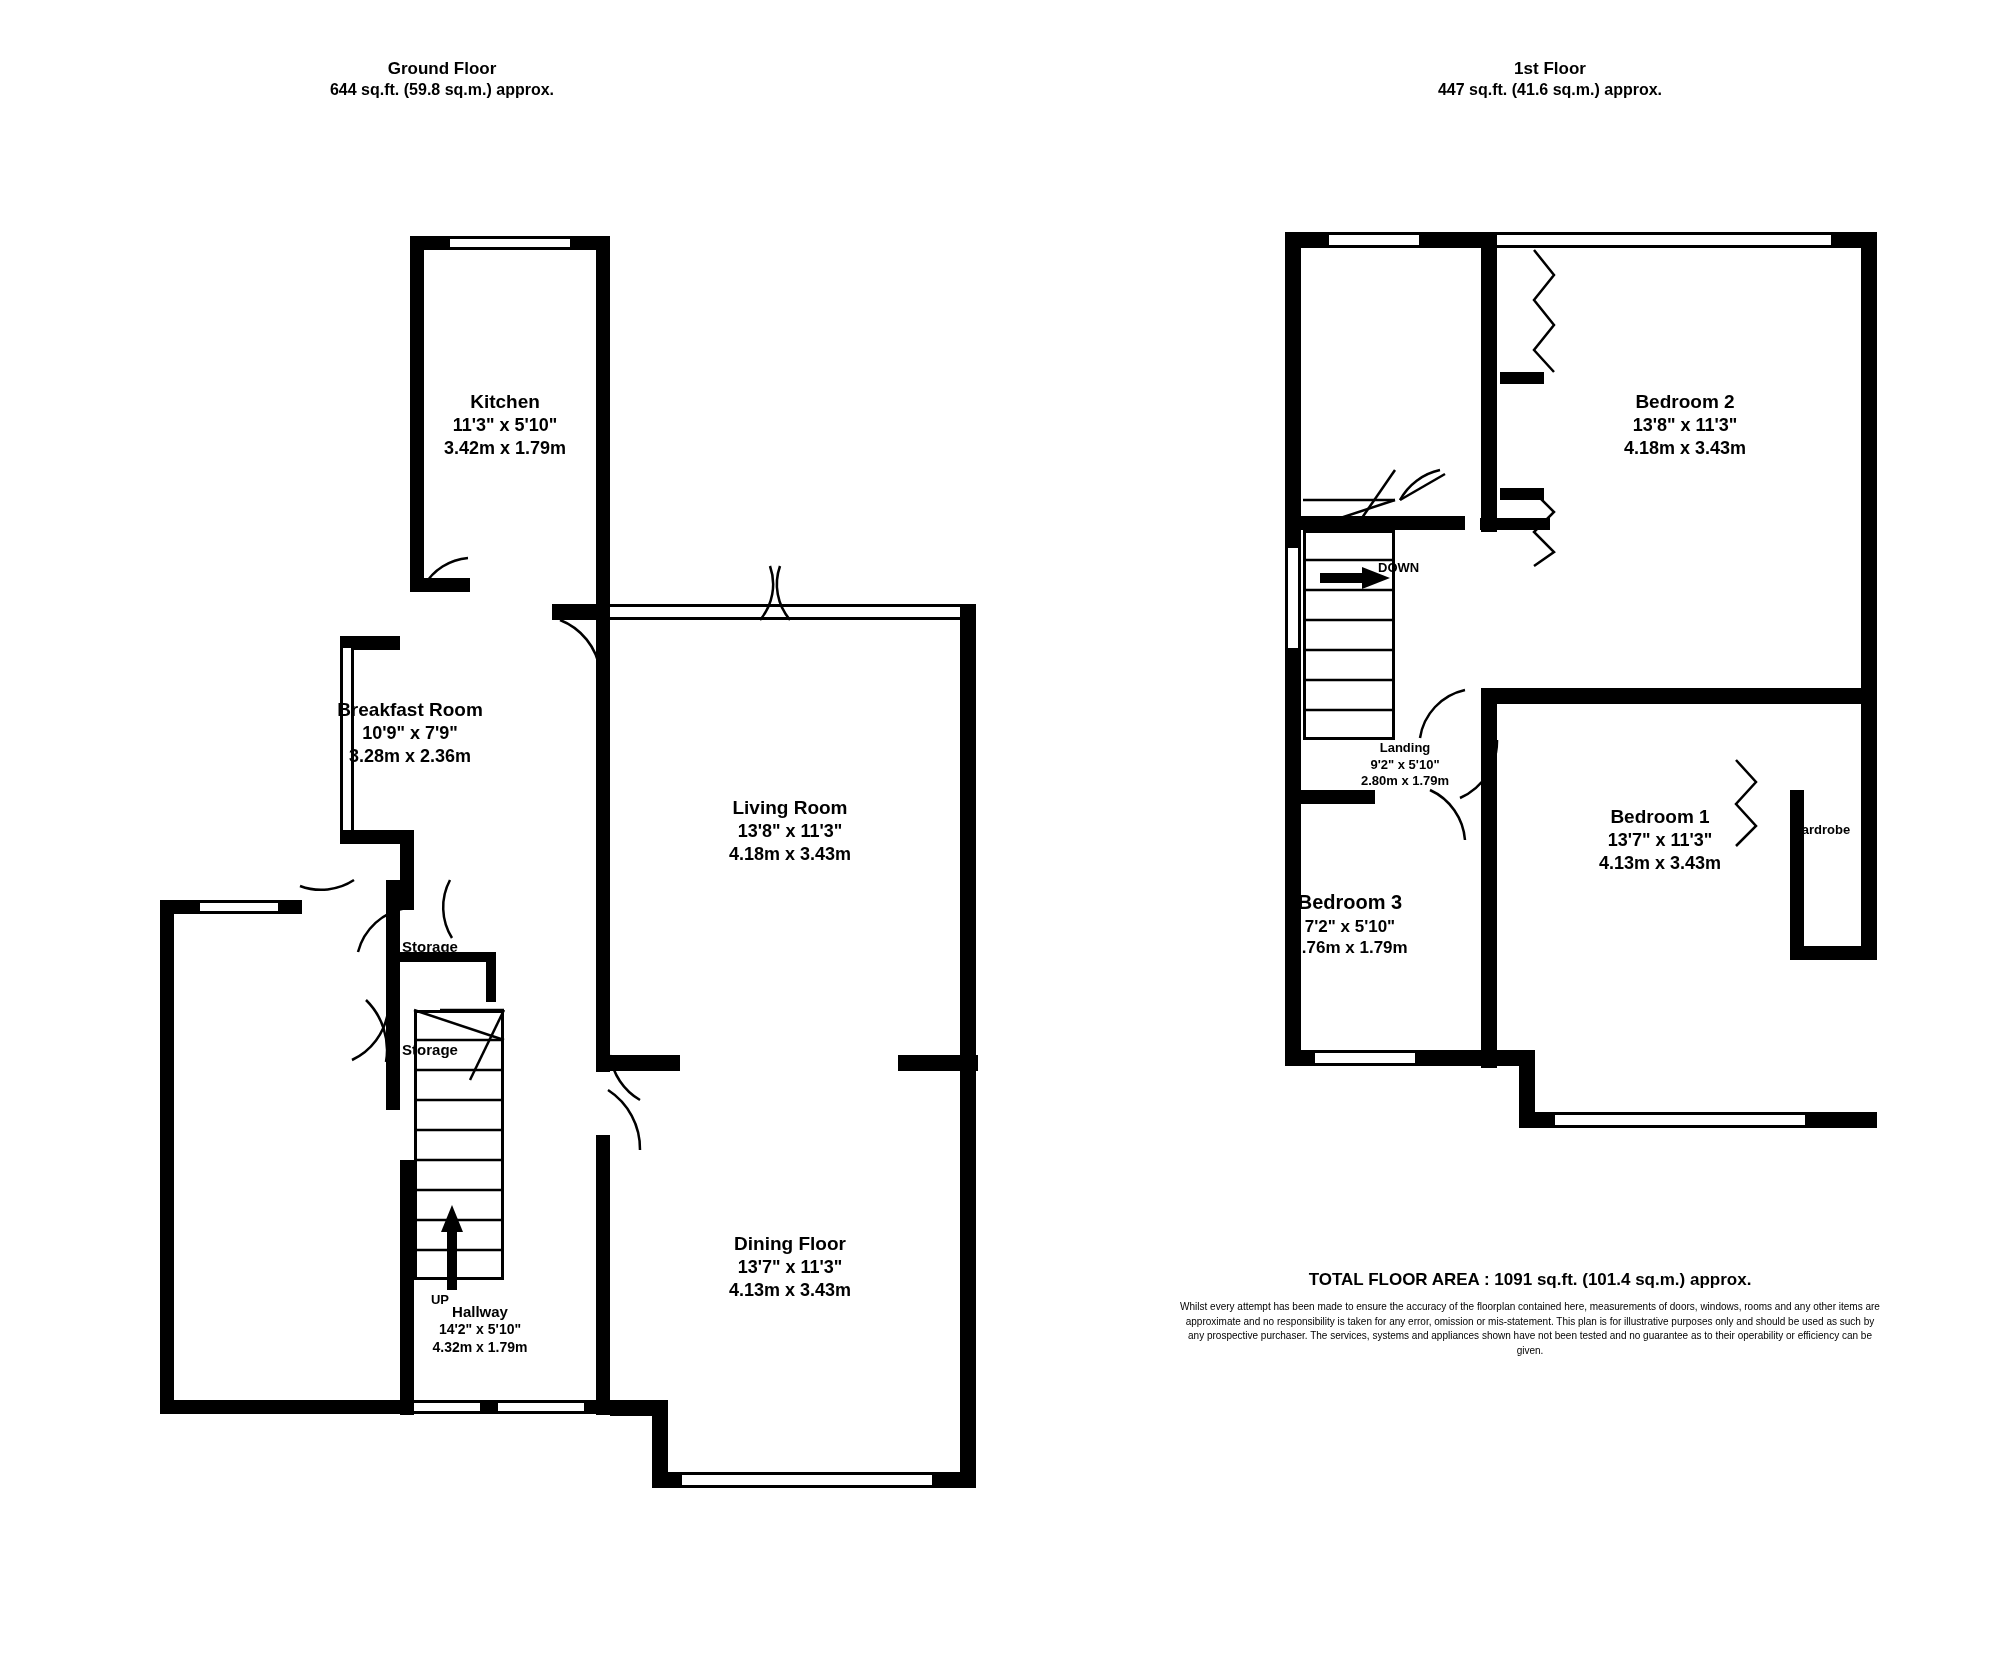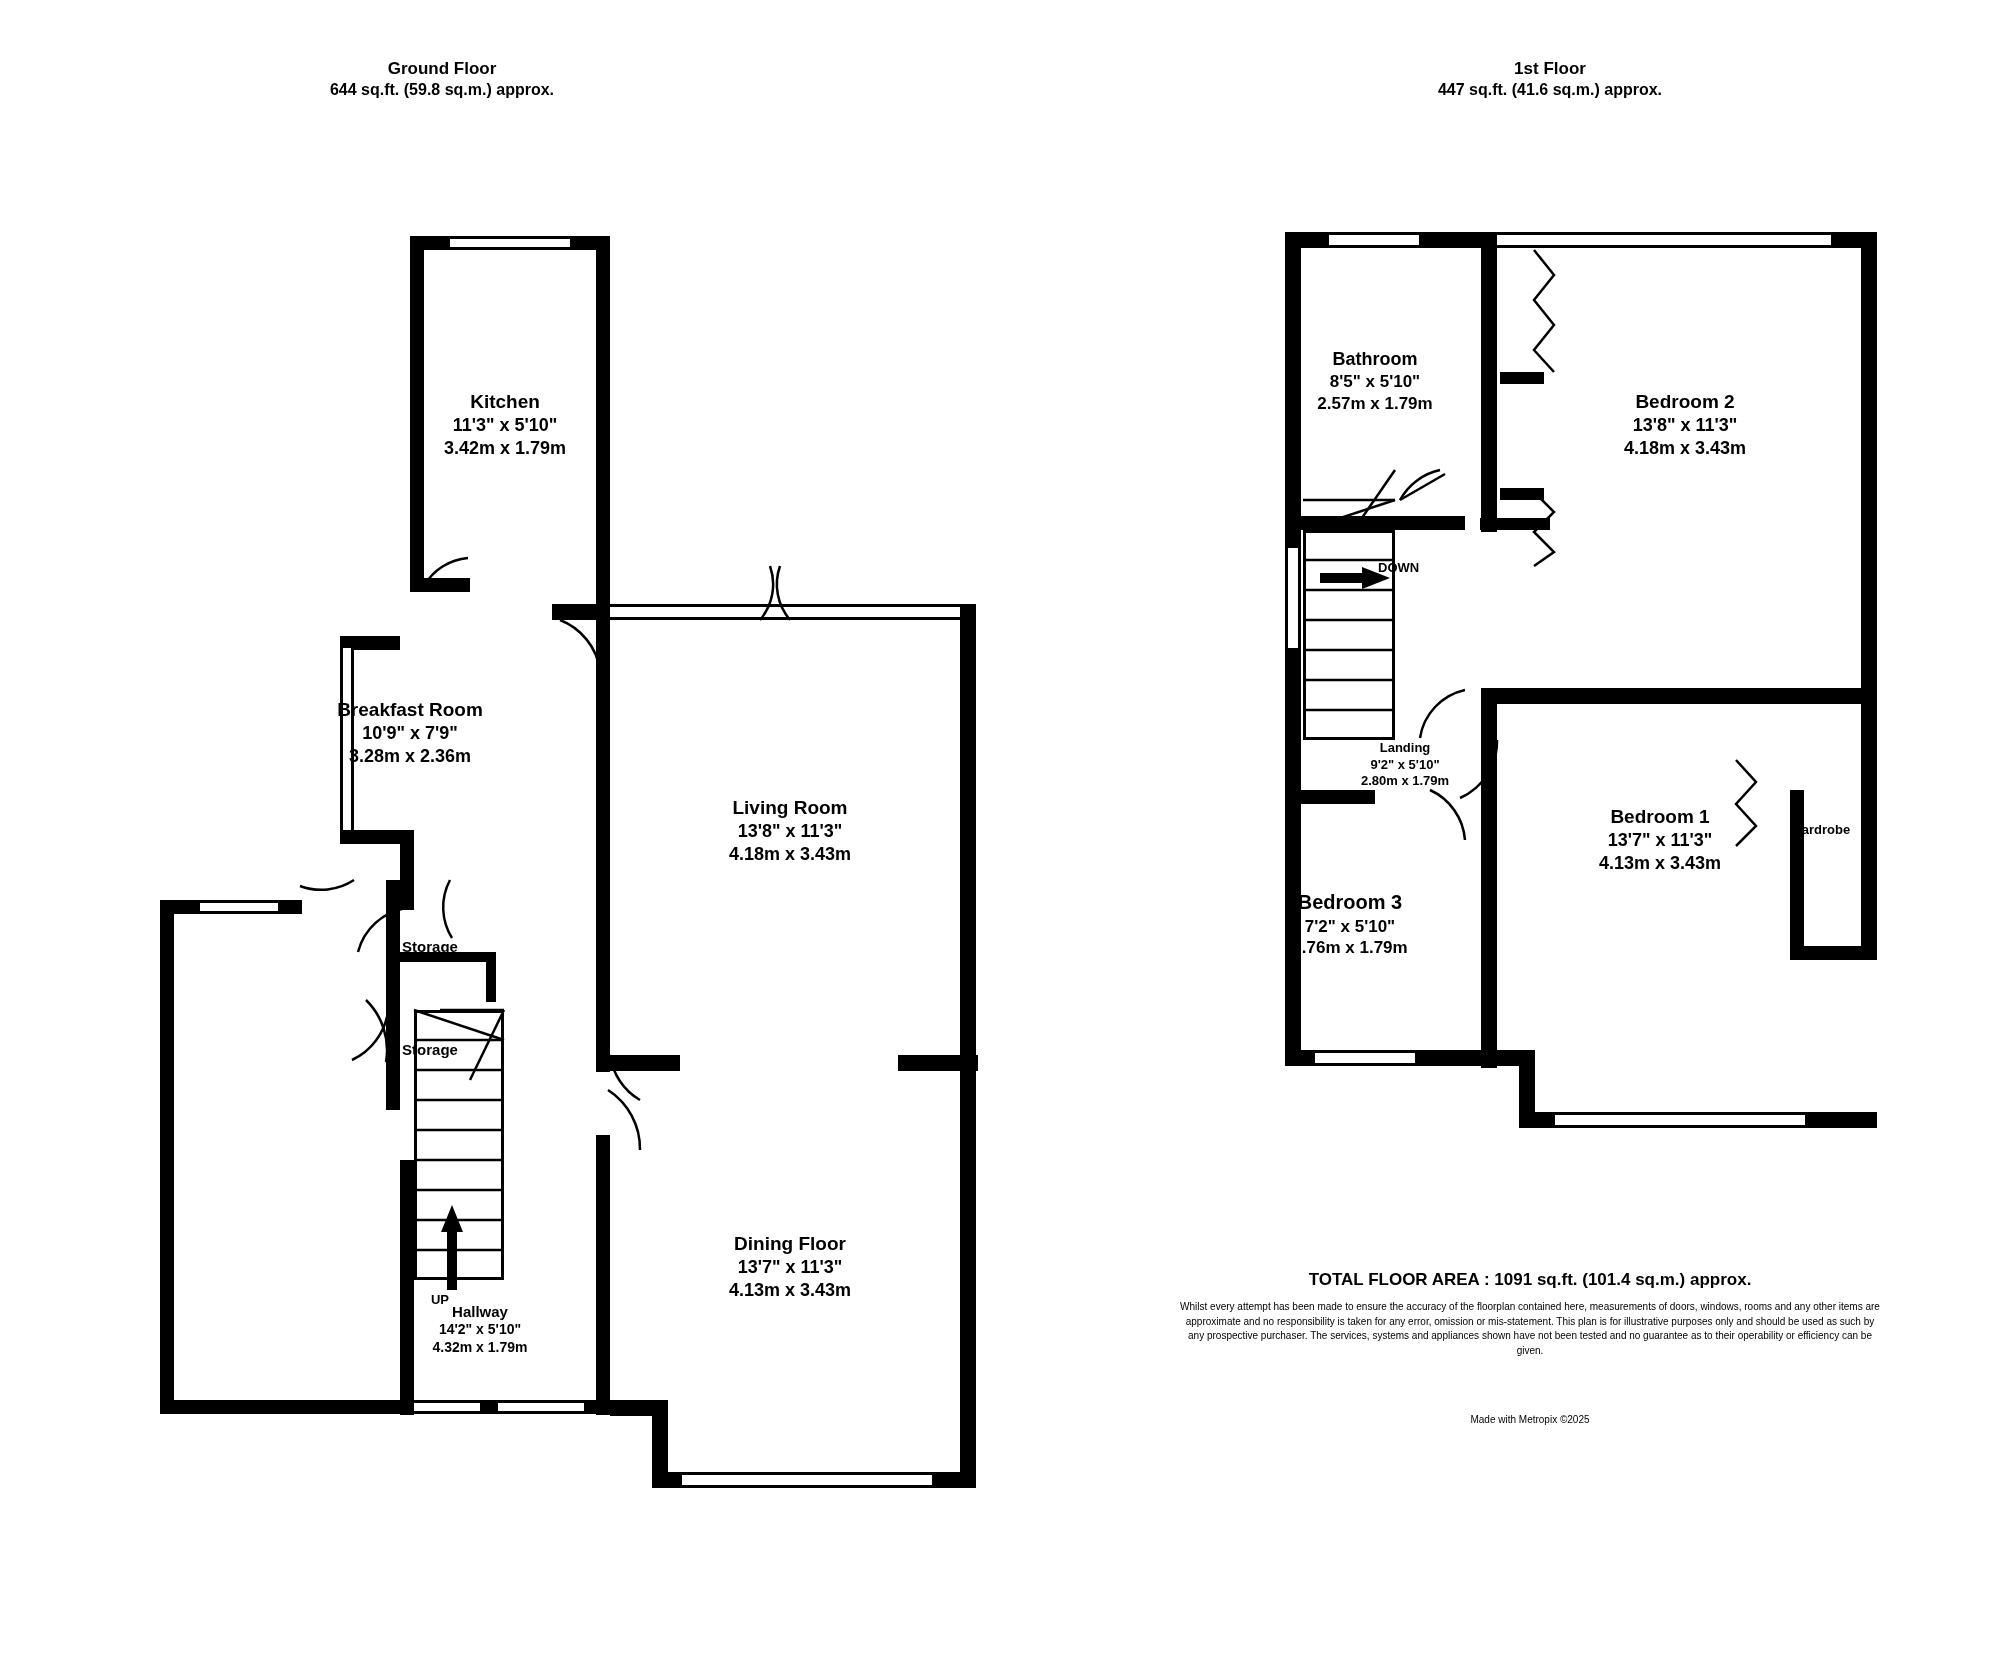--- a/index.html
+++ b/index.html
@@ -207,25 +207,20 @@
   <div class="lbl" style="left:360px;top:937px;width:140px;">
     <b class="sm-name">Storage</b>
   </div>
   <div class="lbl" style="left:355px;top:1040px;width:150px;">
     <b class="sm-name">Storage</b>
   </div>
   <div class="lbl" style="left:410px;top:1292px;width:60px;">
     <b class="tiny">UP</b>
   </div>
 
-  <div class="lbl" style="left:1250px;top:348px;width:250px;">
-    <b class="sm-name" style="font-size:18px;">Bathroom</b>
-    <b class="sm-dim" style="font-size:17px;">8'5"  x 5'10"</b>
-    <b class="sm-dim" style="font-size:17px;">2.57m  x 1.79m</b>
-  </div>
 
   <div class="lbl" style="left:1545px;top:390px;width:280px;">
     <b class="rm-name">Bedroom 2</b>
     <b class="rm-dim">13'8"  x 11'3"</b>
     <b class="rm-dim">4.18m  x 3.43m</b>
   </div>
 
   <div class="lbl" style="left:1315px;top:740px;width:180px;">
     <b class="tiny">Landing</b>
     <b class="tiny">9'2"  x 5'10"</b>
@@ -247,15 +242,14 @@
   <div class="lbl" style="left:1790px;top:822px;width:110px;text-align:left;overflow:hidden;">
     <b class="tiny">Wardrobe</b>
   </div>
 
   <div class="lbl" style="left:1378px;top:560px;width:90px;text-align:left;">
     <b class="tiny">DOWN</b>
   </div>
 
   <div class="total" style="left:1160px;top:1270px;width:740px;">TOTAL FLOOR AREA : 1091 sq.ft. (101.4 sq.m.) approx.</div>
   <div class="disc" style="left:1180px;top:1300px;">Whilst every attempt has been made to ensure the accuracy of the floorplan contained here, measurements of doors, windows, rooms and any other items are approximate and no responsibility is taken for any error, omission or mis-statement. This plan is for illustrative purposes only and should be used as such by any prospective purchaser. The services, systems and appliances shown have not been tested and no guarantee as to their operability or efficiency can be given.</div>
-  <div class="disc" style="left:1180px;top:1413px;">Made with Metropix ©2025</div>
 
 </div>
 
 </body></html>

